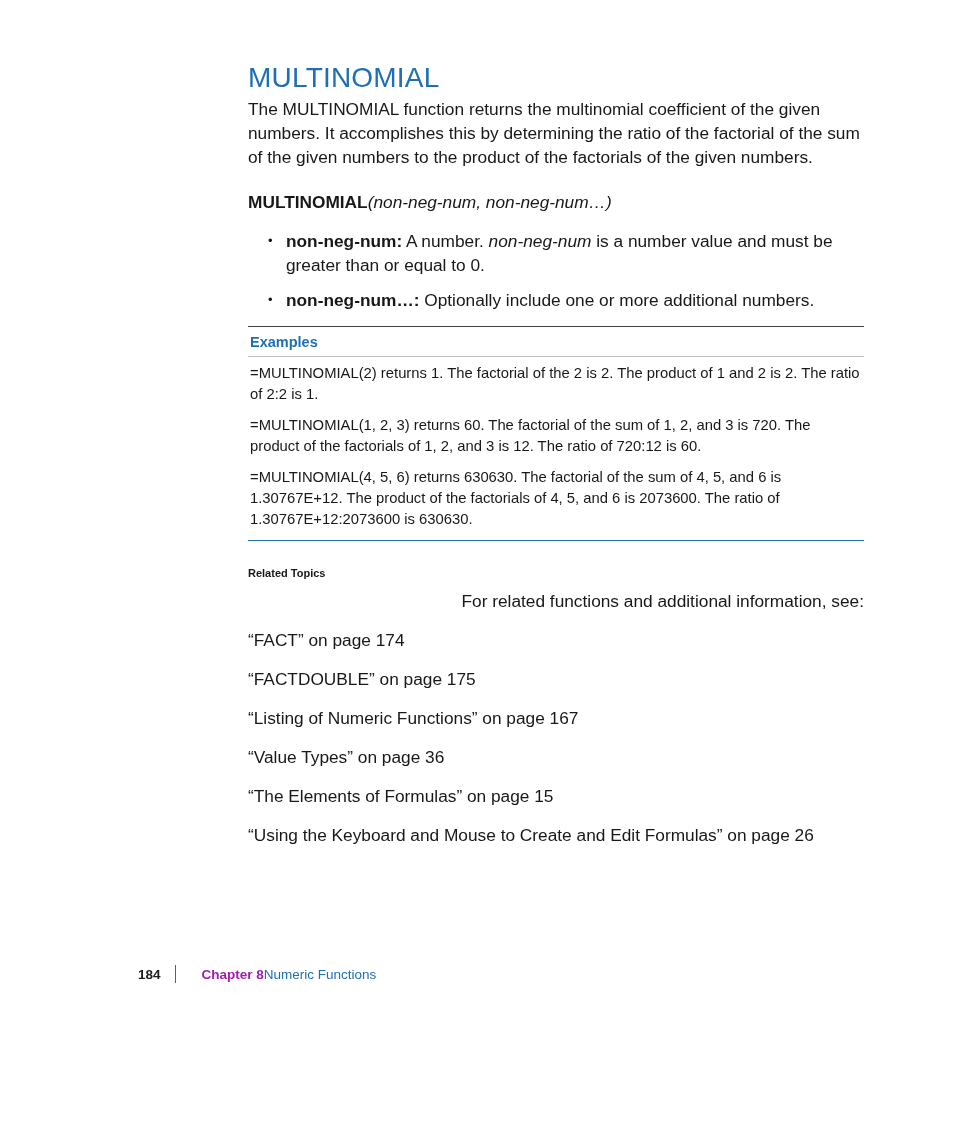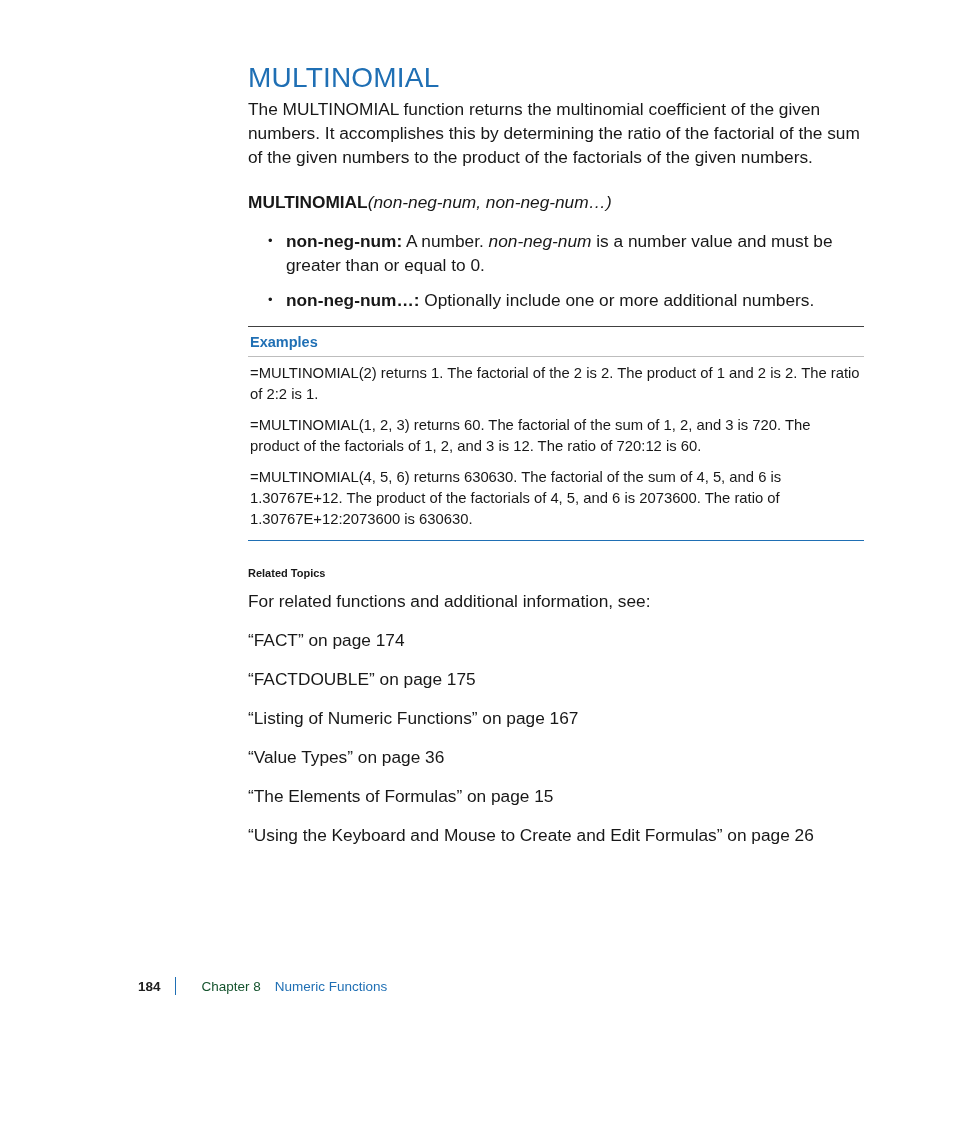--- a/index.html
+++ b/index.html
@@ -85,46 +85,47 @@
     padding-bottom: 10px;
   }
   .related-head {
     font-weight: 600;
     font-size: 11px;
     margin: 0 0 2px 0;
   }
   .related-intro {
     font-size: 17.3px;
     margin: 12px 0 18px 0;
+    text-align: right;
   }
   .related-list div {
     font-size: 17.3px;
     margin: 0 0 18px 0;
   }
   
   .footer {
     position: absolute;
     left: 0;
-    bottom: 26px;
+    bottom: 38px;
     width: 100%;
     box-sizing: border-box;
     padding-left: 138px;
     font-size: 13.5px;
     display: flex;
     align-items: center;
   }
   .footer .pnum { font-weight: 600; color:#202020; }
   .footer .sep {
     display:inline-block;
     width:1px; height:18px;
     background:#1f6fb4;
     margin:0 26px 0 14px;
     vertical-align:middle;
   }
-  .footer .chap { font-weight:400; color:#14532d; margin-right:14px;}
+  .footer .chap { font-weight:700; color:#a21caf; }
   .footer .cname { color:#1f6fb4; }
 </style>
 </head>
 <body>
 
 <div class="page">
 
   <h1 class="title">MULTINOMIAL</h1>
 
   <p class="intro">The MULTINOMIAL function returns the multinomial coefficient of the given numbers. It accomplishes this by determining the ratio of the factorial of the sum of the given numbers to the product of the factorials of the given numbers.</p>

